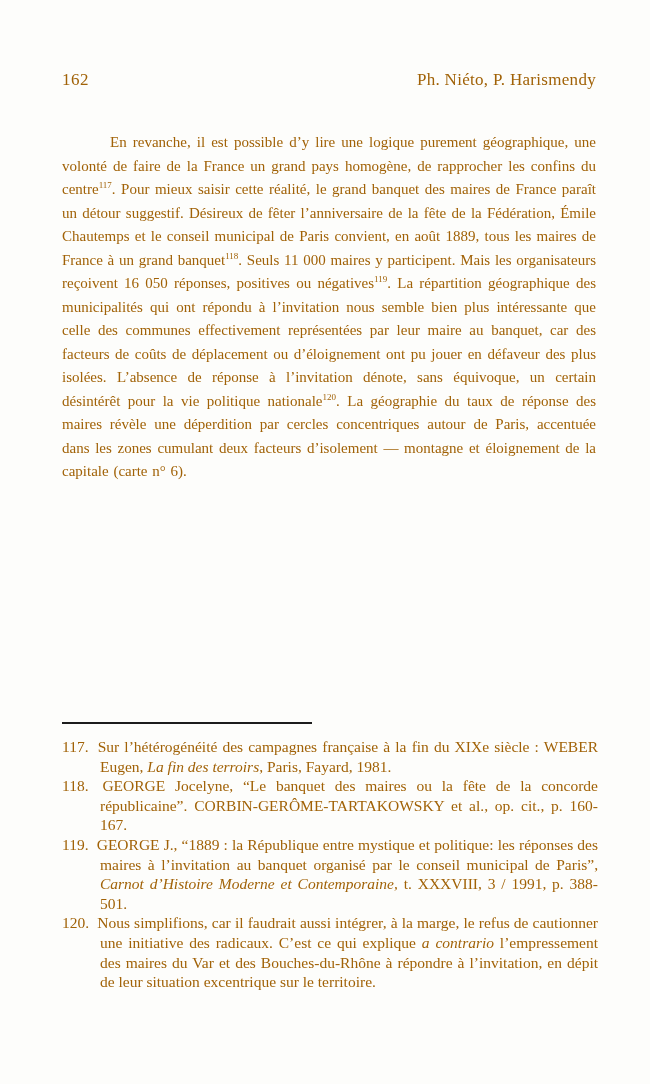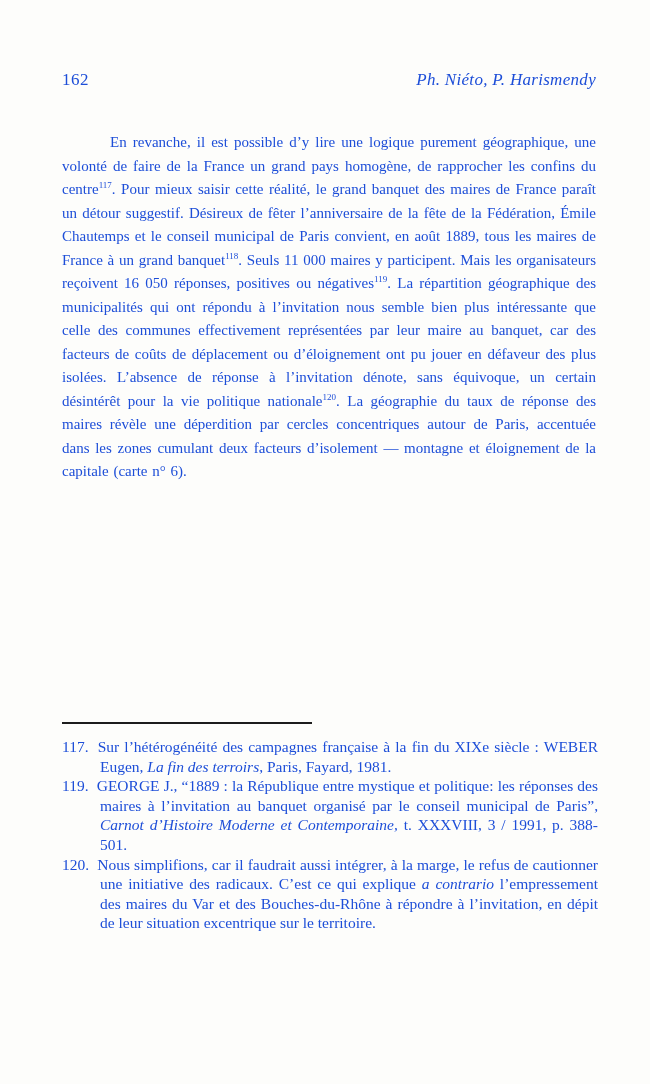--- a/index.html
+++ b/index.html
@@ -3,36 +3,36 @@
 <meta charset="utf-8">
 <style>
   html, body { margin: 0; padding: 0; }
   body { background: #e8e8e8; }
   .page {
     position: relative;
     width: 650px;
     height: 1084px;
     margin: 0 auto;
     background: #fdfdfb;
-    color: #1d4ed8;
+    color: #a16207;
     font-family: "Liberation Serif", "DejaVu Serif", serif;
     overflow: hidden;
   }
   .page-header {
     position: absolute;
     top: 70px;
     left: 62px;
     width: 534px;
     display: flex;
     justify-content: space-between;
     align-items: baseline;
     font-size: 17px;
   }
   .page-number { font-style: normal; letter-spacing: 0.5px; }
-  .running-header { font-style: italic; letter-spacing: 0.3px; }
+  .running-header { letter-spacing: 0.3px; }
   .body-text {
     position: absolute;
     top: 131px;
     left: 62px;
     width: 534px;
   }
   .body-text p {
     margin: 0;
     font-size: 15px;
     line-height: 23.5px;
@@ -83,17 +83,18 @@
   </div>
 
   <div class="body-text">
     <p><span>En revanche, il est possible d’y lire une logique purement géographique, une volonté de faire de la France un grand pays homogène, de rapprocher les confins du centre</span><sup>117</sup><span>. Pour mieux saisir cette réalité, le grand banquet des maires de France paraît un détour suggestif. Désireux de fêter l’anniversaire de la fête de la Fédération, Émile Chautemps et le conseil municipal de Paris convient, en août 1889, tous les maires de France à un grand banquet</span><sup>118</sup><span>. Seuls 11&nbsp;000 maires y participent. Mais les organisateurs reçoivent 16&nbsp;050 réponses, positives ou négatives</span><sup>119</sup><span>. La répartition géographique des municipalités qui ont répondu à l’invitation nous semble bien plus intéressante que celle des communes effectivement représentées par leur maire au banquet, car des facteurs de coûts de déplacement ou d’éloignement ont pu jouer en défaveur des plus isolées. L’absence de réponse à l’invitation dénote, sans équivoque, un certain désintérêt pour la vie politique nationale</span><sup>120</sup><span>. La géographie du taux de réponse des maires révèle une déperdition par cercles concentriques autour de Paris, accentuée dans les zones cumulant deux facteurs d’isolement — montagne et éloignement de la capitale (carte n° 6).</span></p>
   </div>
 
   <div class="footnote-separator"></div>
 
   <div class="footnotes">
     <div class="footnote"><span class="fn-num">117.</span> <span class="fn-text"><span>Sur l’hétérogénéité des campagnes française à la fin du XIXe siècle : WEBER Eugen, </span><span class="it">La fin des terroirs</span><span>, Paris, Fayard, 1981.</span></span></div>
+    <div class="footnote"><span class="fn-num">118.</span> <span class="fn-text"><span>GEORGE Jocelyne, “Le banquet des maires ou la fête de la concorde républicaine”. CORBIN-GERÔME-TARTAKOWSKY et al., op. cit., p. 160-167.</span></span></div>
     <div class="footnote"><span class="fn-num">119.</span> <span class="fn-text"><span>GEORGE J., “1889 : la République entre mystique et politique: les réponses des maires à l’invitation au banquet organisé par le conseil municipal de Paris”, </span><span class="it">Carnot d’Histoire Moderne et Contemporaine,</span><span> t. XXXVIII, 3 / 1991, p. 388-501.</span></span></div>
     <div class="footnote"><span class="fn-num">120.</span> <span class="fn-text"><span>Nous simplifions, car il faudrait aussi intégrer, à la marge, le refus de cautionner une initiative des radicaux. C’est ce qui explique </span><span class="it">a contrario</span><span> l’empressement des maires du Var et des Bouches-du-Rhône à répondre à l’invitation, en dépit de leur situation excentrique sur le territoire.</span></span></div>
   </div>
 
 </div>
 
 </body></html>

